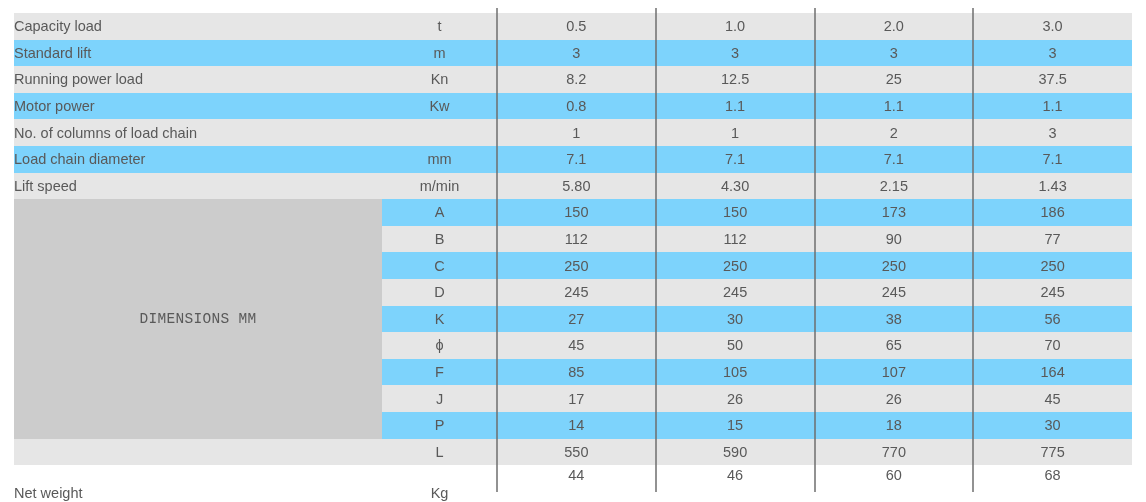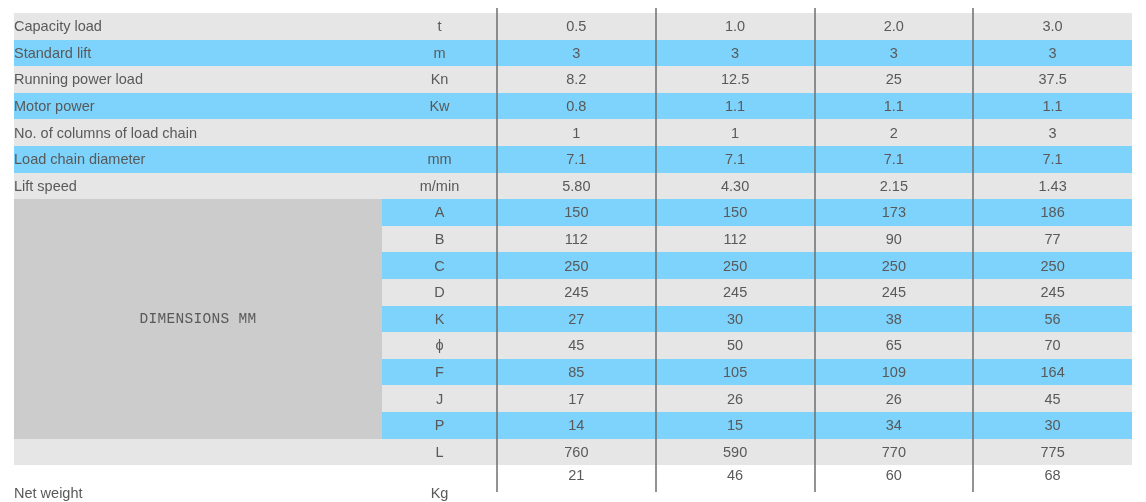--- a/index.html
+++ b/index.html
@@ -220,50 +220,50 @@
           <td class="unit">ϕ</td>
           <td class="val">45</td>
           <td class="val">50</td>
           <td class="val">65</td>
           <td class="val">70</td>
         </tr>
         <tr class="plain">
           <td class="unit">F</td>
           <td class="val">85</td>
           <td class="val">105</td>
-          <td class="val">109</td>
+          <td class="val">107</td>
           <td class="val">164</td>
         </tr>
         <tr class="band">
           <td class="unit">J</td>
           <td class="val">17</td>
           <td class="val">26</td>
           <td class="val">26</td>
           <td class="val">45</td>
         </tr>
         <tr class="plain">
           <td class="unit">P</td>
           <td class="val">14</td>
           <td class="val">15</td>
-          <td class="val">34</td>
+          <td class="val">18</td>
           <td class="val">30</td>
         </tr>
 
         <tr class="band">
           <td class="param"></td>
           <td class="unit">L</td>
-          <td class="val">760</td>
+          <td class="val">550</td>
           <td class="val">590</td>
           <td class="val">770</td>
           <td class="val">775</td>
         </tr>
         <tr class="lastrow">
           <td class="param">Net weight</td>
           <td class="unit">Kg</td>
-          <td class="val">21</td>
+          <td class="val">44</td>
           <td class="val">46</td>
           <td class="val">60</td>
           <td class="val">68</td>
         </tr>
 
       </tbody>
     </table>
 
     <div class="vrule v1"></div>
     <div class="vrule v2"></div>

